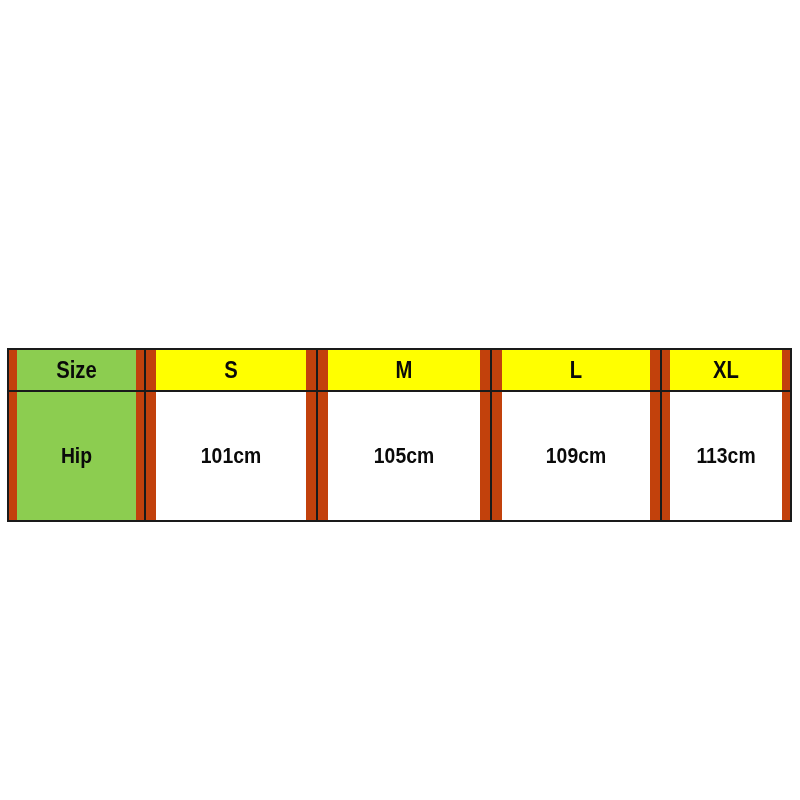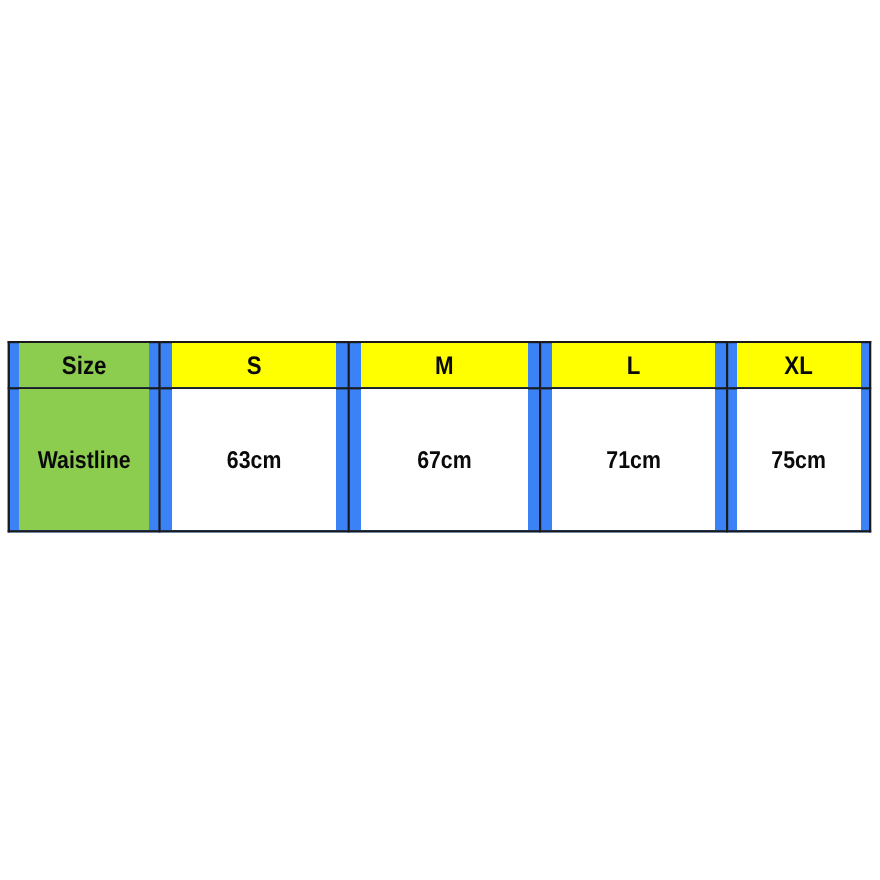--- a/index.html
+++ b/index.html
@@ -24,21 +24,22 @@
     top: 310px;
     width: 783px;
     height: 174px;
   }
 
   table.size-chart {
     width: 783px;
     height: 174px;
     border-collapse: collapse;
     table-layout: fixed;
-    background: #3b82f6;
+    background: #c2410c;
+    margin-top: 38px;
   }
 
   table.size-chart td,
   table.size-chart th {
     border: 2px solid #1a1a1a;
     padding: 0;
     margin: 0;
     text-align: center;
     vertical-align: middle;
     color: #0a0a0a;
@@ -107,21 +108,21 @@
       <tr class="head-row">
         <th class="cell-green">Size</th>
         <th class="cell-yellow">S</th>
         <th class="cell-yellow">M</th>
         <th class="cell-yellow">L</th>
         <th class="cell-yellow">XL</th>
       </tr>
     </thead>
     <tbody>
       <tr class="data-row">
-        <td class="cell-green">Waistline</td>
-        <td class="cell-white">63cm</td>
-        <td class="cell-white">67cm</td>
-        <td class="cell-white">71cm</td>
-        <td class="cell-white">75cm</td>
+        <td class="cell-green">Hip</td>
+        <td class="cell-white">101cm</td>
+        <td class="cell-white">105cm</td>
+        <td class="cell-white">109cm</td>
+        <td class="cell-white">113cm</td>
       </tr>
     </tbody>
   </table>
 </div>
 
 </body></html>

